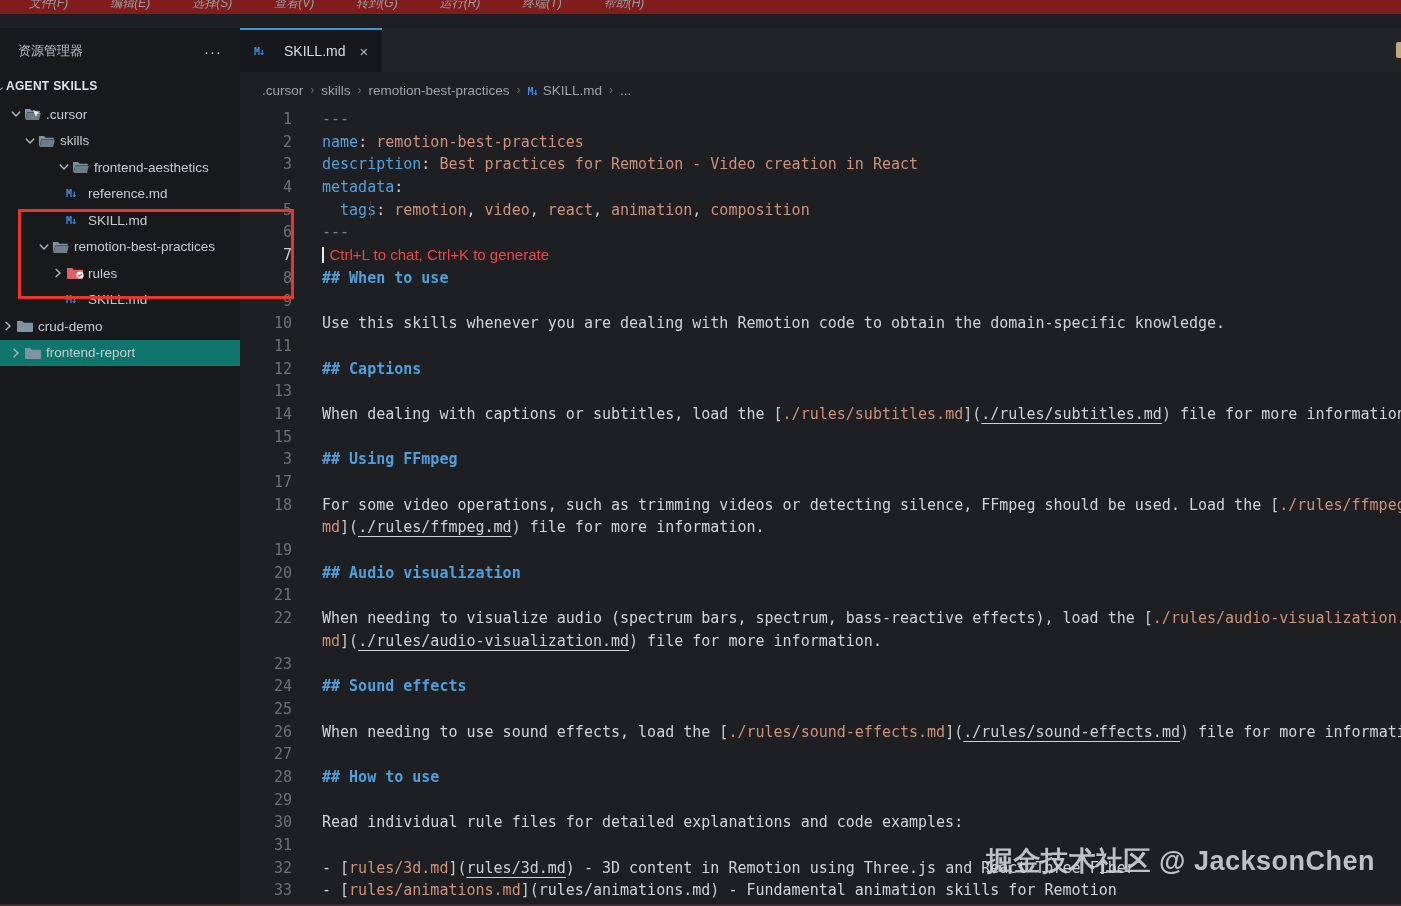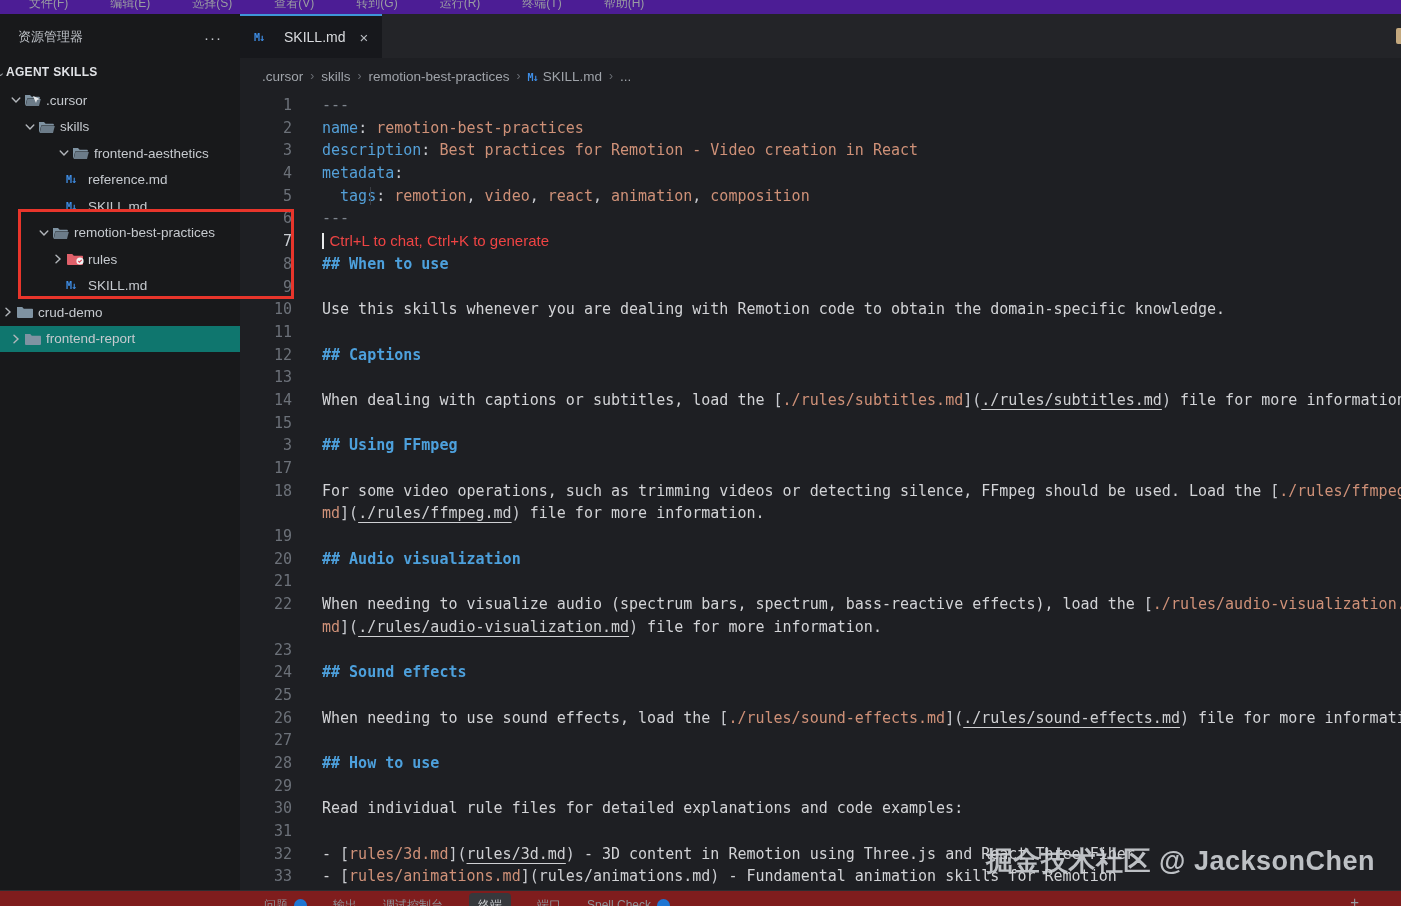--- a/index.html
+++ b/index.html
@@ -3,24 +3,24 @@
 <meta charset="utf-8">
 <style>
   * { margin:0; padding:0; box-sizing:border-box; }
   html,body { background:#000; }
   .app {
     position:relative; width:1401px; height:906px; overflow:hidden;
     background:#1e1f23; font-family:"Liberation Sans", sans-serif;
     -webkit-font-smoothing:antialiased;
   }
   
-  .menubar { height:14px; background:#4c1d95; overflow:hidden; display:flex; align-items:flex-start; padding-left:8px; }
+  .menubar { height:14px; background:#7f1d1d; overflow:hidden; display:flex; align-items:flex-start; padding-left:8px;font-style:italic; }
   .mitem { color:#9a9da2; font-size:12px; line-height:20px; padding:0 21px; transform:translateY(-7px); white-space:nowrap; }
   
-  .body { display:flex; height:876px; }
+  .body { display:flex; height:876px;margin-top:14px; }
   
   .sidebar { width:240px; background:#18191b; position:relative; flex:none; }
   .sb-header { display:flex; align-items:center; justify-content:space-between; padding:12px 18px 0 18px; height:34px; }
   .sb-title { color:#bcc0c6; font-size:13px; }
   .sb-more { color:#c2c5ca; font-size:15px; letter-spacing:1px; cursor:pointer; }
   .sb-section { position:relative; margin-top:12px; height:24px; display:flex; align-items:center; }
   .sb-section .sec-chev { position:absolute; left:-4px; color:#9da1a7; font-size:11px; }
   .sb-section .sec-label { color:#e0e2e6; font-size:12px; font-weight:bold; letter-spacing:.3px; padding-left:6px; }
   .tree { margin-top:3px; }
   .trow { display:flex; align-items:center; height:26.5px; cursor:pointer; position:relative; }

